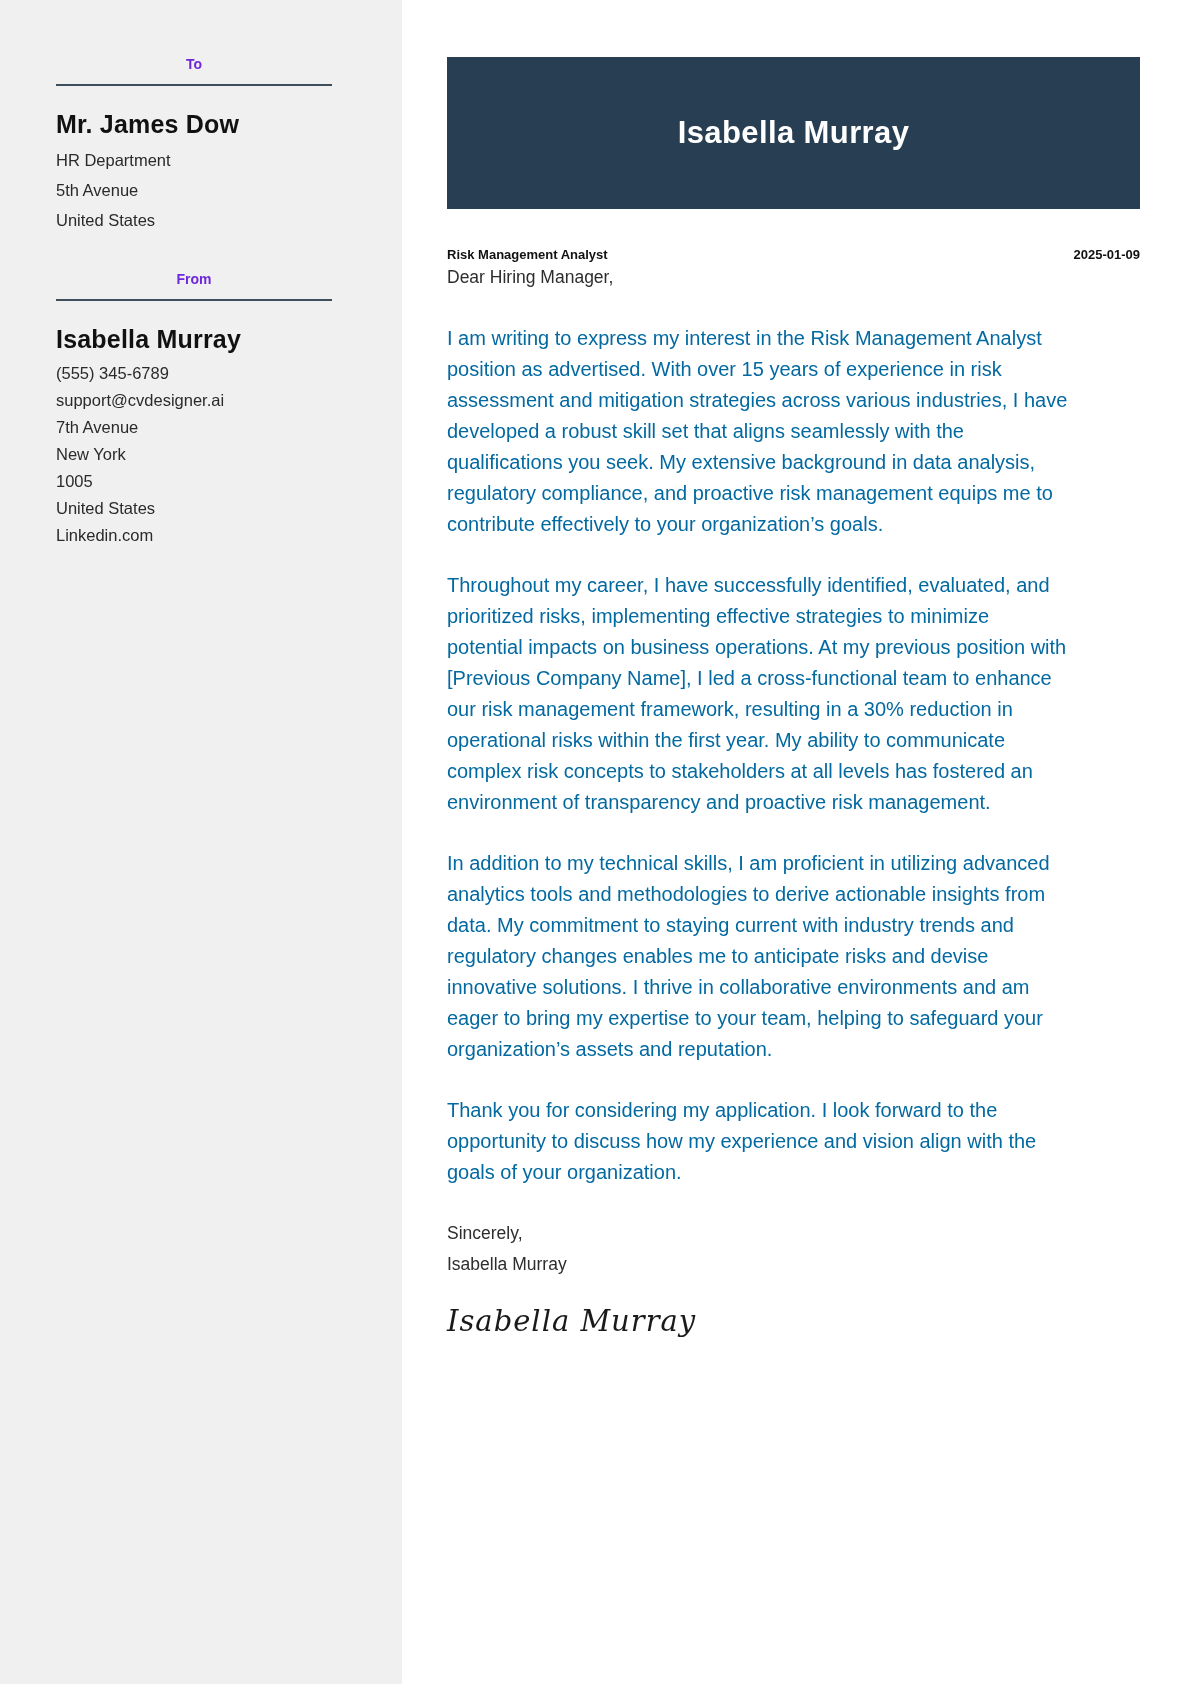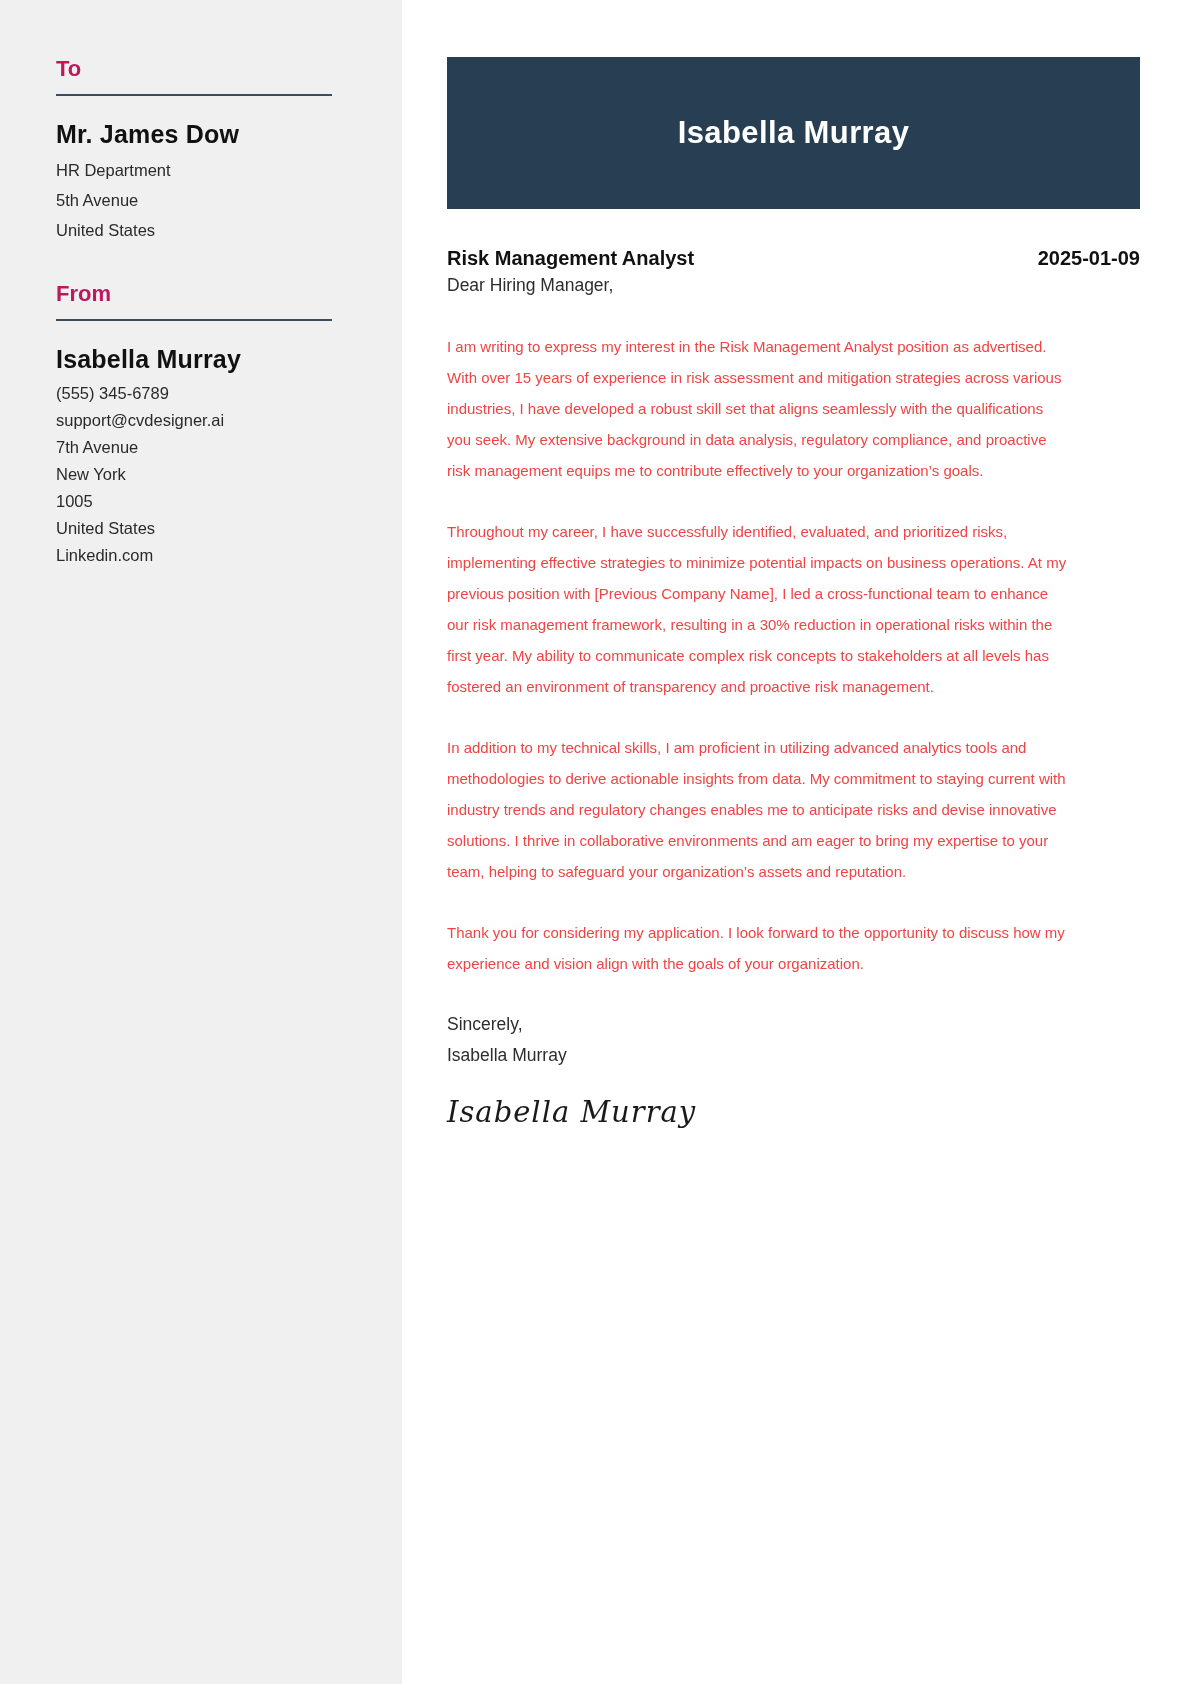--- a/index.html
+++ b/index.html
@@ -17,24 +17,25 @@
   
   .sidebar {
     position: absolute;
     left: 0; top: 0;
     width: 402px;
     height: 1684px;
     background: #f0f0f1;
     padding: 56px 70px 0 56px;
   }
   .section-label {
-    font-size: 22px;
+    font-size: 14px;
     font-weight: 700;
-    color: #be185d;
+    color: #6d28d9;
     margin: 0 0 12px 0;
+    text-align: center;
   }
   .section-rule {
     border: none;
     border-top: 2px solid #3e4d5c;
     margin: 0 0 24px 0;
   }
   .contact-name {
     font-size: 25px;
     font-weight: 700;
     color: #111111;
@@ -69,37 +70,37 @@
     font-weight: 700;
     letter-spacing: 0.4px;
   }
   .meta-row {
     display: flex;
     justify-content: space-between;
     align-items: baseline;
     margin-top: 38px;
   }
   .job-title, .letter-date {
-    font-size: 20px;
+    font-size: 13px;
     font-weight: 700;
     color: #111111;
   }
   .letter-body {
     max-width: 645px;
   }
   .salutation {
     font-size: 17.5px;
     line-height: 31px;
     color: #2d2d2d;
     margin: 0 0 30px 0;
   }
   .letter-body p.para {
-    font-size: 15px;
+    font-size: 20px;
     line-height: 31px;
-    color: #ef4444;
+    color: #0369a1;
     max-width: 622px;
     margin: 0 0 30px 0;
   }
   .closing-block { margin-top: 0; }
   .closing-line, .signed-name {
     font-size: 17.5px;
     line-height: 31px;
     color: #2d2d2d;
   }
   .signature-script {

